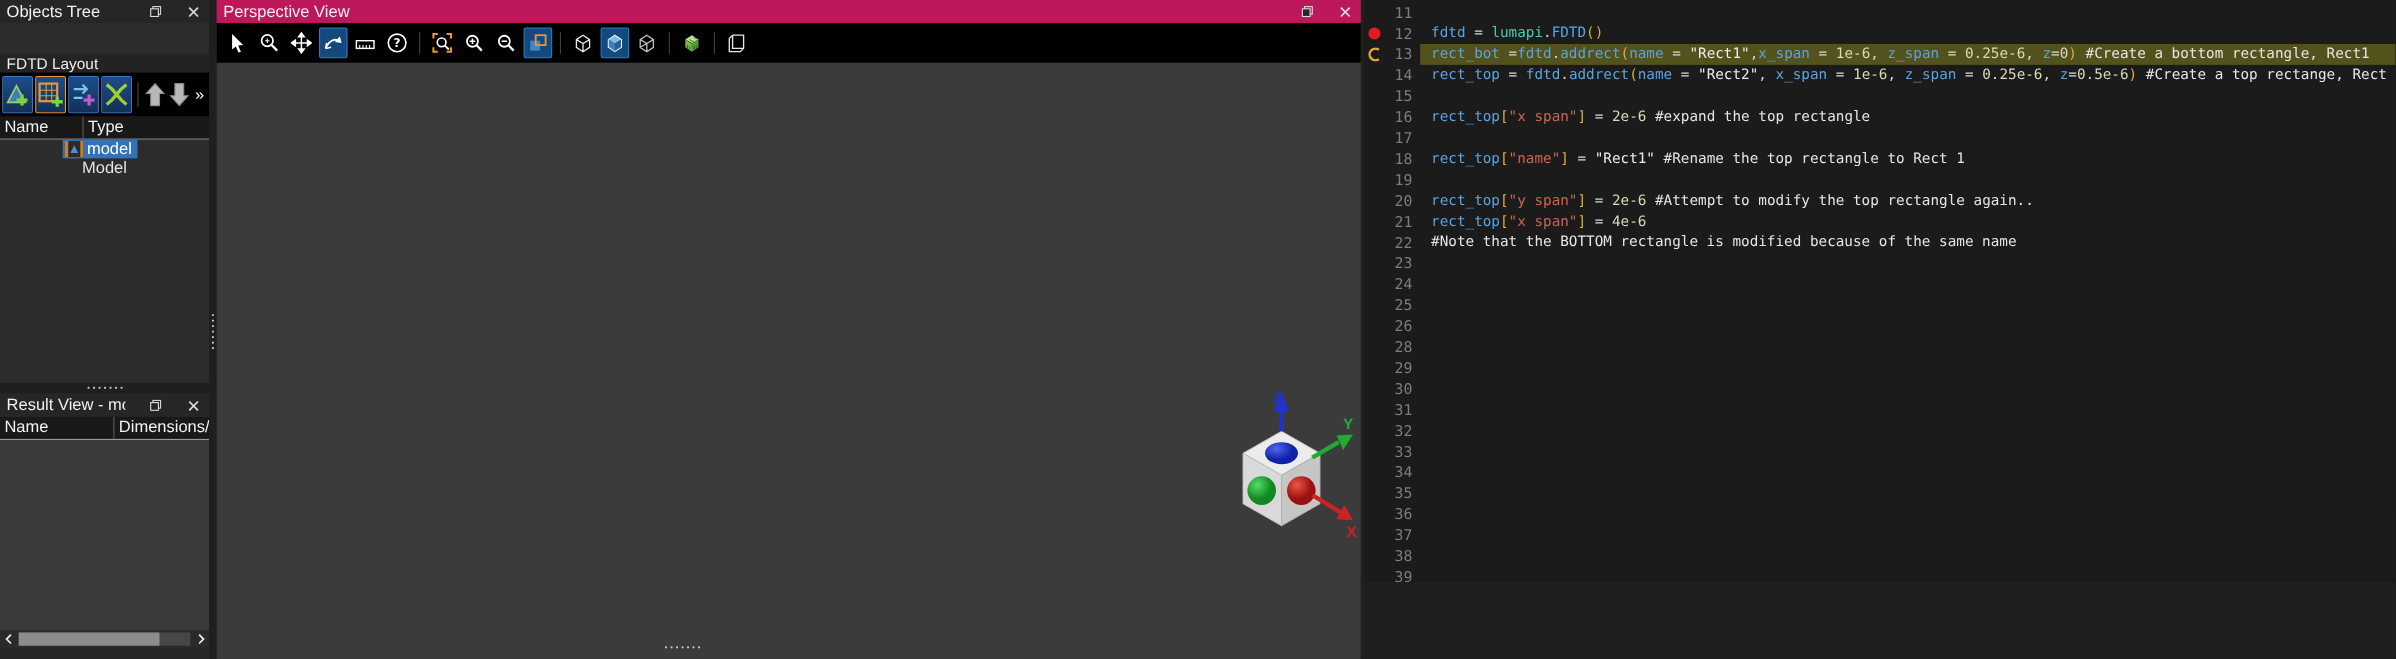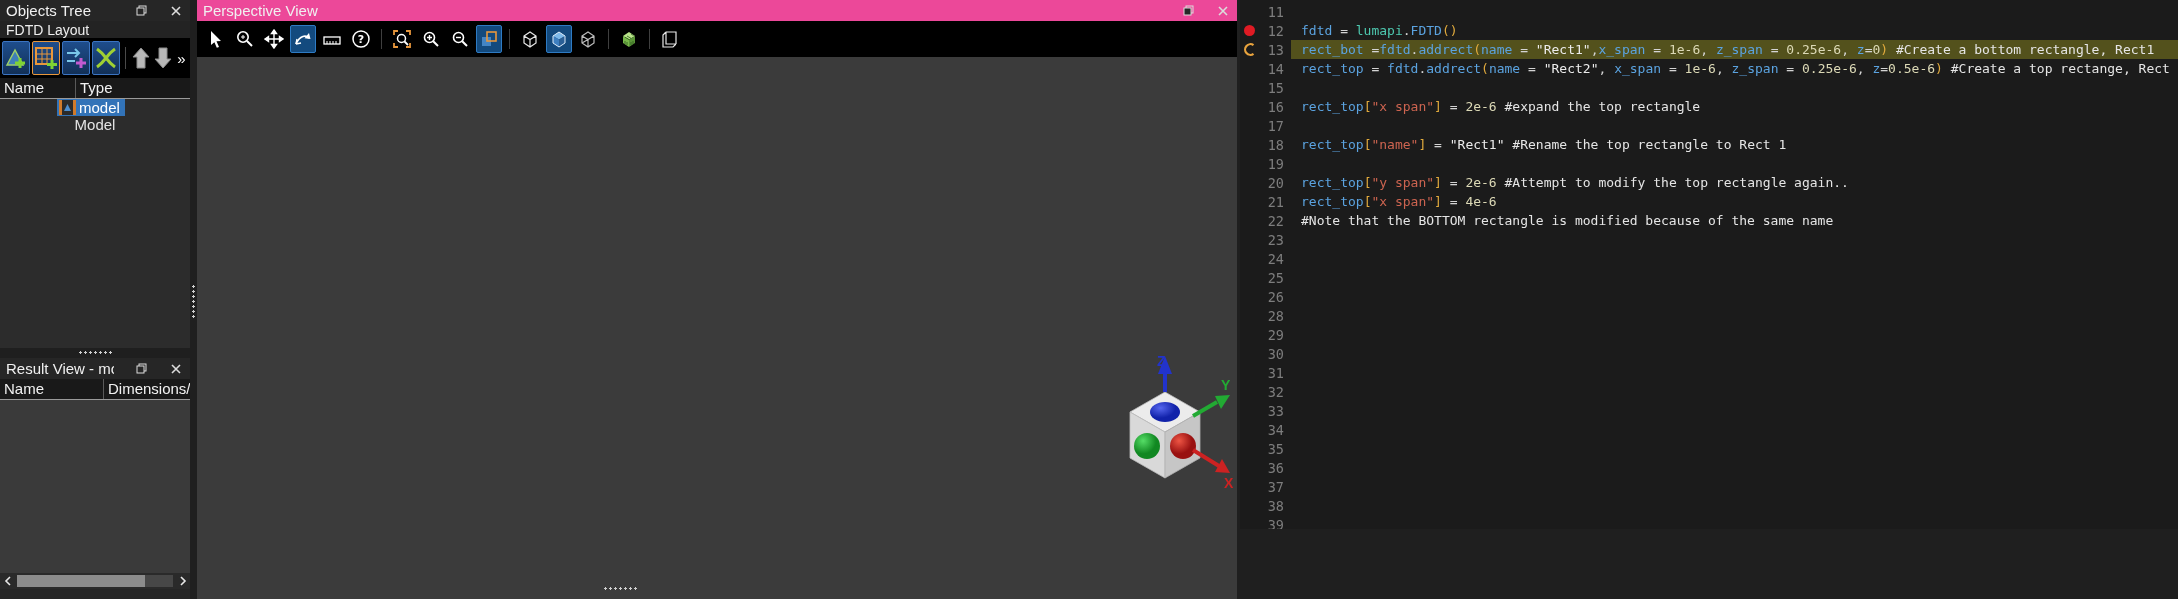--- a/index.html
+++ b/index.html
@@ -13,21 +13,21 @@
   .titlebar {
     height:21px; background:#262626; display:flex; align-items:center;
     padding:0 6px; font-size:15px; color:#f0f0f0;gap:15px;
   }
   .titlebar .t-title { flex:1; white-space:nowrap; overflow:hidden; }
   .win-btn { width:16px; height:16px; display:flex; align-items:center; justify-content:center; color:#e8e8e8; margin-left:4px; cursor:default; }
   .win-btn svg { display:block; }
 
   
   #objects-tree { left:0; top:0; width:190px; height:348px; background:#2c2c2c; }
-  .subbar { height:17px; background:#232323; font-size:14px; color:#eeeeee; padding:0 6px; display:flex; align-items:center; }
+  .subbar { height:17px; background:#232323; font-size:14px; color:#eeeeee; padding:0 6px; display:flex; align-items:center;margin-top:28px; }
   .ot-toolbar { height:40px; background:#000; display:flex; align-items:center; padding:0 2px; gap:2px; }
   .ot-btn {
     width:34px; height:34px; border:1px solid #3b74c2; border-radius:2px;
     background:linear-gradient(180deg,#1e4d8c,#123057);
     display:flex; align-items:center; justify-content:center;
   }
   .ot-btn.orange { border-color:#e8973c; }
   .ot-sep { width:1px; height:22px; background:#4a4a4a; margin:0 3px; }
   .ot-arrow { width:22px; height:26px; display:flex; align-items:center; justify-content:center; }
   .ot-more { color:#ffffff; font-size:15px; width:18px; text-align:center; }
@@ -195,21 +195,21 @@
       <span class="hs-arrow">
         <svg width="8" height="10" viewBox="0 0 8 10">
             <path d="M2 1 L6 5 L2 9" fill="none" stroke="#e8e8e8" stroke-width="1.6"></path>
           </svg>
       </span>
     </div>
     <div class="panel-bottom-strip"></div>
   </div>
 
   <div id="perspective" class="panel">
-    <div class="titlebar" style="background:#ec4899;">
+    <div class="titlebar" style="background:#be185d;">
       <span class="t-title">Perspective View</span>
       <span class="win-btn">
         <svg width="11" height="11" viewBox="0 0 11 11">
             <rect x="3" y="1" width="7" height="7" fill="none" stroke="#dcdcdc"></rect>
             <rect x="1" y="3" width="7" height="7" fill="#272727" stroke="#dcdcdc"></rect>
           </svg>
       </span>
       <span class="win-btn">
         <svg width="10" height="10" viewBox="0 0 10 10">
             <path d="M1 1 L9 9 M9 1 L1 9" stroke="#dcdcdc" stroke-width="1.6"></path>

